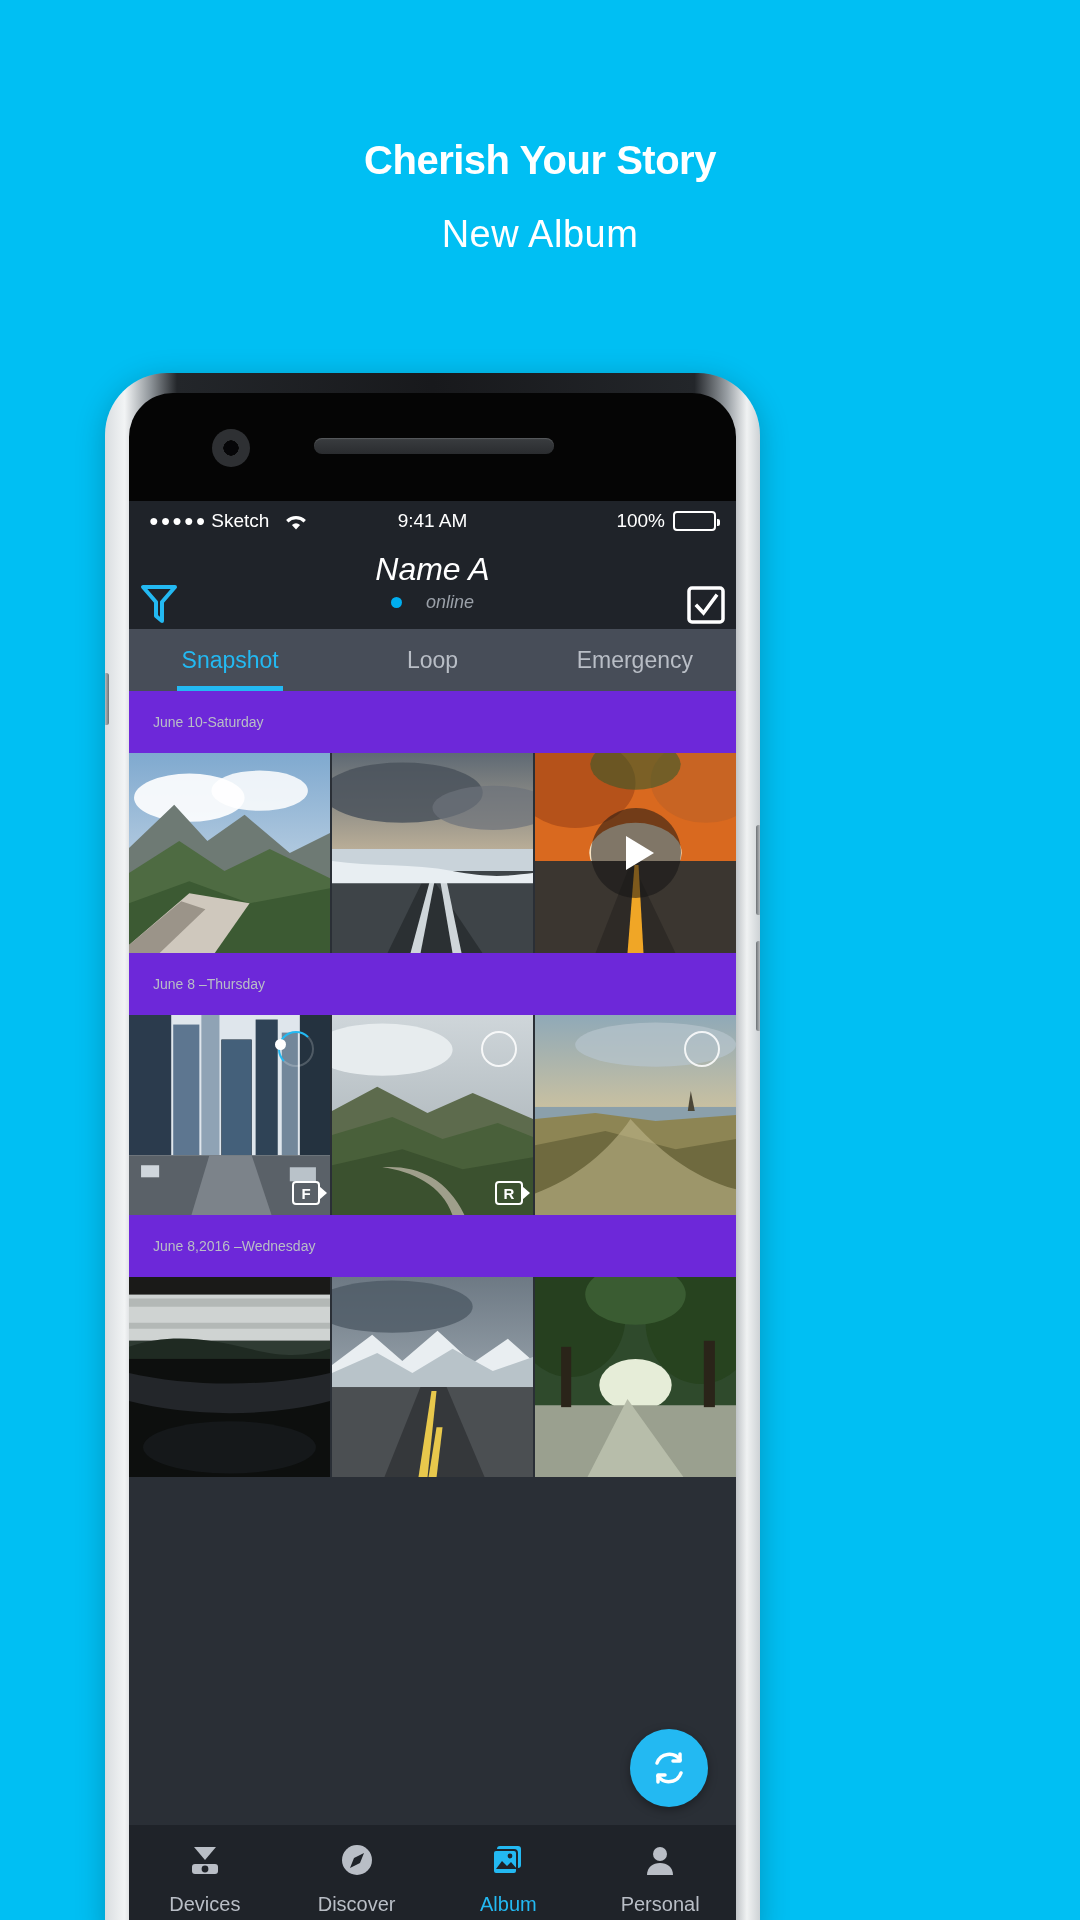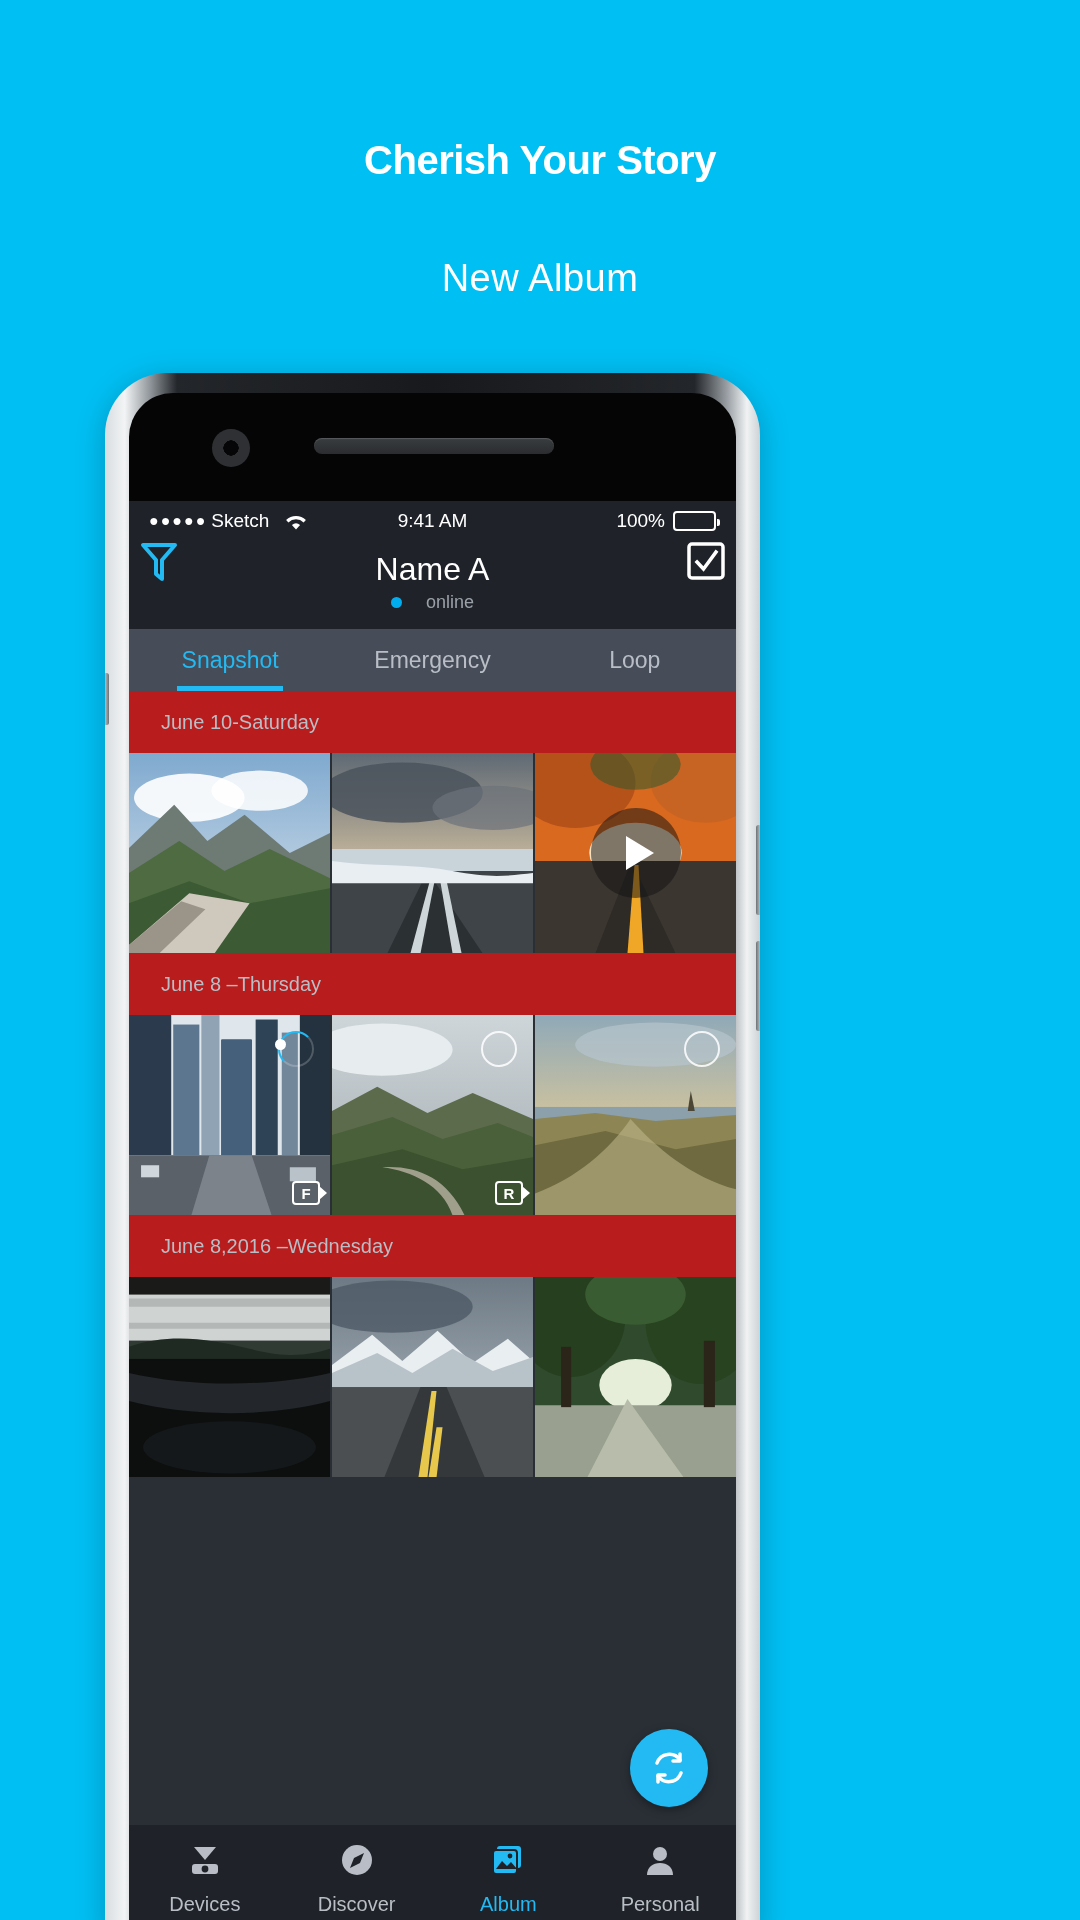--- a/index.html
+++ b/index.html
@@ -13,21 +13,21 @@
   
   .promo { position:absolute; top:0; left:0; width:1080px; text-align:center; }
   .promo-title {
     margin-top:138px;
     font-size:40px;
     font-weight:bold;
     color:#ffffff;
     letter-spacing:-0.5px;
   }
   .promo-sub {
-    margin-top:74px;
+    margin-top:30px;
     font-size:38px;
     font-weight:300;
     color:#ffffff;
     letter-spacing:0.5px;
   }
 
   
   .phone {
     position:absolute;
     left:105px; top:373px;
@@ -102,22 +102,22 @@
   }
   .batt:after {
     content:""; position:absolute; right:-6px; top:6px; width:3px; height:7px;
     background:#fff; border-radius:0 2px 2px 0;
   }
   .batt-fill { height:100%; background:#fff; border-radius:1px; }
 
   
   .navbar {
     height:88px; background:#1f2329;
-    display:flex; align-items:flex-start; justify-content:space-between;
-    padding:0 10px; position:relative;
+    display:flex; align-items:flex-end; justify-content:space-between;
+    padding:0 10px; position:relative;font-style:italic;
   }
   .nav-title-wrap { text-align:center; position:absolute; left:0; right:0; top:10px; pointer-events:none; }
   .nav-title { color:#fff; font-size:32px; font-weight:400; }
   .nav-sub { margin-top:4px; font-size:18px; color:#9aa0a8; display:flex; align-items:center; justify-content:center; gap:24px; }
   .online-dot { width:11px; height:11px; border-radius:50%; background:#00AEEF; display:inline-block; }
   .nav-icon { z-index:2; cursor:pointer; }
 
   
   .tabs { height:62px; background:#474d58; display:flex; }
   .tab {
@@ -125,22 +125,22 @@
     font-size:23px; color:#b9bec6; position:relative;
   }
   .tab.active { color:#23b9f2;align-items:center; }
   .tab.active:after {
     content:""; position:absolute; bottom:0; left:50%; transform:translateX(-50%);
     width:106px; height:5px; background:#23b9f2;
   }
 
   
   .date-hdr {
-    height:62px; background:#b91c1c; display:flex; align-items:center;
-    padding-left:32px; color:#b9bec6; font-size:20px;
+    height:62px; background:#6d28d9; display:flex; align-items:center;
+    padding-left:24px; color:#b9bec6; font-size:14px;
   }
 
   
   .grid { display:flex; height:200px; gap:2px; background:#2a2f36; }
   .cell { flex:1; position:relative; overflow:hidden; }
 
   .badge-sq {
     position:absolute; right:10px; bottom:10px;
     width:28px; height:24px; border:2px solid #fff; border-radius:4px;
     color:#fff; font-size:15px; font-weight:bold;
@@ -246,24 +246,24 @@
             <path d="M11 21 17.5 28 30 11" fill="none" stroke="#fff" stroke-width="3.5" stroke-linecap="square"></path>
           </svg>
         </span>
       </div>
 
       <div class="tabs">
         <div class="tab active">
             <span>Snapshot</span>
           </div>
         <div class="tab">
-            <span>Emergency</span>
+            <span>Loop</span>
           </div>
         <div class="tab">
-            <span>Loop</span>
+            <span>Emergency</span>
           </div>
       </div>
 
       <div class="date-hdr">June 10-Saturday</div>
       <div class="grid">
         <div class="cell">
           <svg width="100%" height="100%" viewBox="0 0 200 200" preserveAspectRatio="xMidYMid slice">
             <defs>
                 <linearGradient id="sky1" x1="0" y1="0" x2="0" y2="1">
                   <stop offset="0" stop-color="#7fa9cf"></stop>

